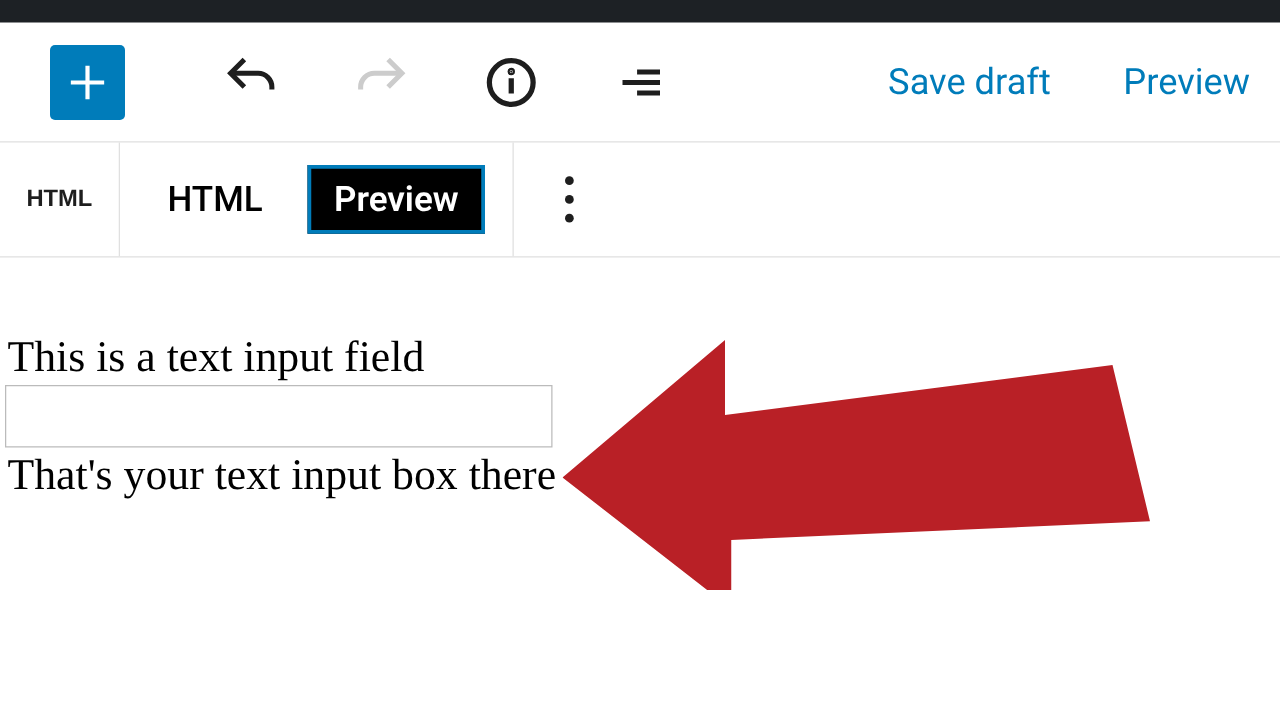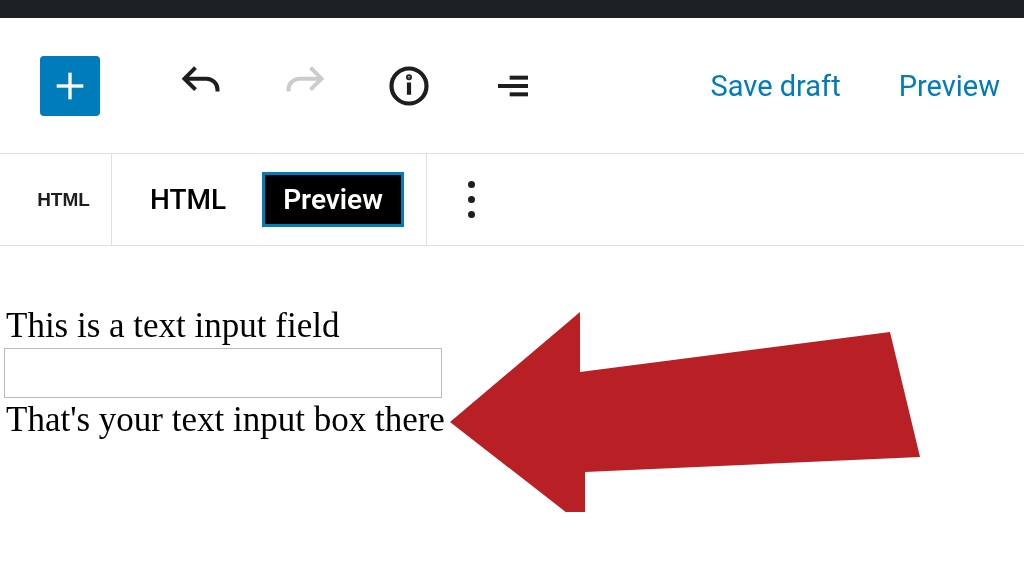--- a/index.html
+++ b/index.html
@@ -1,19 +1,19 @@
 <!DOCTYPE html>
 <html><head>
 <meta charset="utf-8">
 <style>
   * { box-sizing: border-box; margin: 0; padding: 0; }
   html, body { width: 1024px; height: 576px; overflow: hidden; font-family: -apple-system, BlinkMacSystemFont, "Segoe UI", Roboto, sans-serif; background: #fff; }
   .topbar { background: #1d2125; height: 18px; width: 100%; }
   .toolbar {
-    height: 136px;
+    height: 96px;
     display: flex;
     align-items: center;
     padding: 0 24px 0 40px;
     border-bottom: 1px solid #e0e0e0;
   }
   .add-btn {
     width: 60px; height: 60px;
     background: #007cba;
     color: #fff;
     display: flex; align-items: center; justify-content: center;
@@ -25,21 +25,20 @@
     display: flex; align-items: center; justify-content: center;
     margin-right: 42px;
   }
   .tb-right { margin-left: auto; display: flex; gap: 58px; }
   .linkish { color: #007cba; font-size: 29px; }
   .block-toolbar {
     height: 92px;
     border-bottom: 1px solid #e0e0e0;
     display: flex;
     align-items: stretch;
-    padding-left: 16px;
   }
   .bt-cell {
     display: flex; align-items: center; justify-content: center;
     border-right: 1px solid #e0e0e0;
     padding: 0 24px;
     font-size: 24px;
     font-weight: 600;
     font-family: Arial, sans-serif;
   }
   .bt-cell.first { width: 96px; font-size: 19px; font-weight: 700; color: #1e1e1e; }

